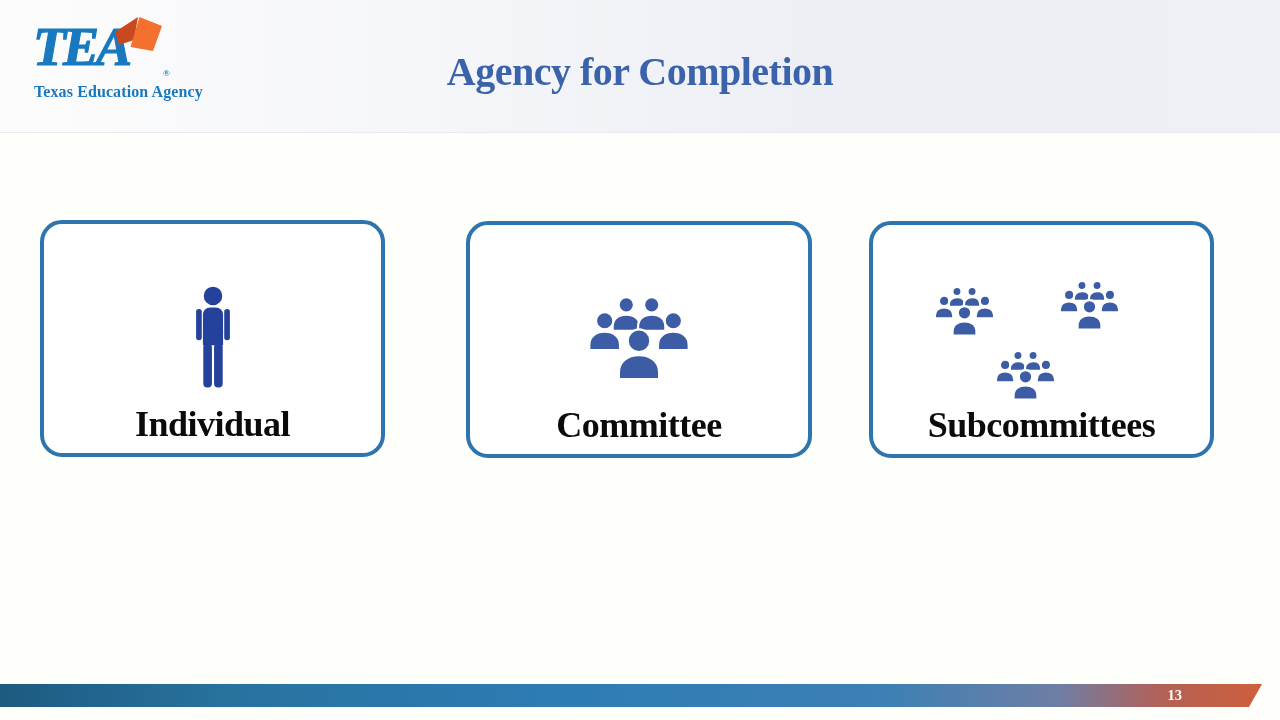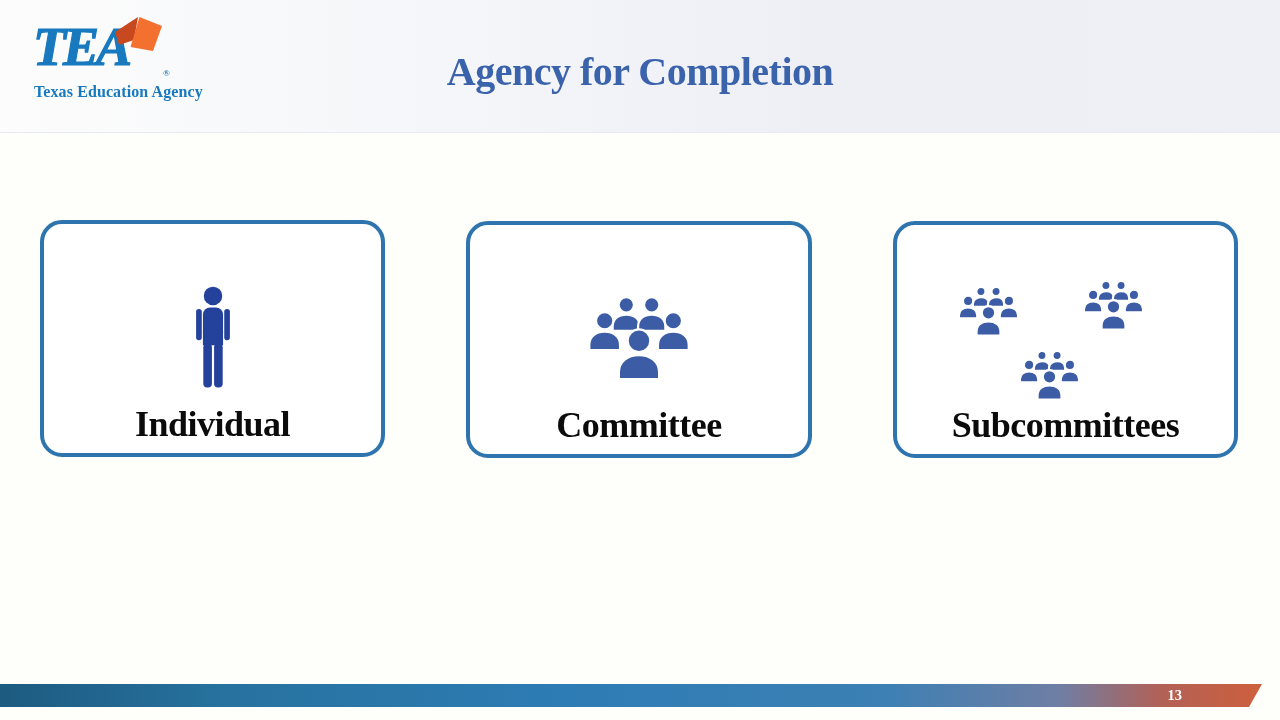--- a/index.html
+++ b/index.html
@@ -50,21 +50,21 @@
   .card{
     position:absolute;top:220px;height:237px;width:345px;
     box-sizing:border-box;
     background:#FFFFFF;
     border:4.5px solid #2E75AF;
     border-radius:22px;
     display:flex;flex-direction:column;align-items:center;
   }
   .card-individual{left:40px;}
   .card-committee{left:466px;top:221px;width:346px;}
-  .card-subcommittees{left:893px;top:221px;}
+  .card-subcommittees{left:869px;top:221px;}
   .card-icon{
     height:152px;display:flex;align-items:flex-end;justify-content:center;
   }
   .card-label{
     margin-top:27px;
     font-size:36px;font-weight:bold;letter-spacing:-0.5px;
     color:#0B0B0B;white-space:nowrap;
   }
   .icon-person{margin-bottom:-16px;}
   .icon-group{margin-bottom:-6px;}

